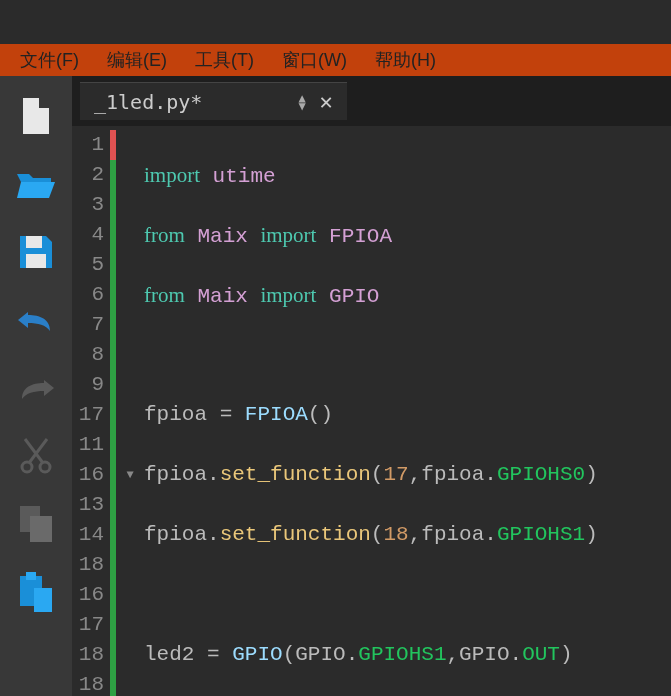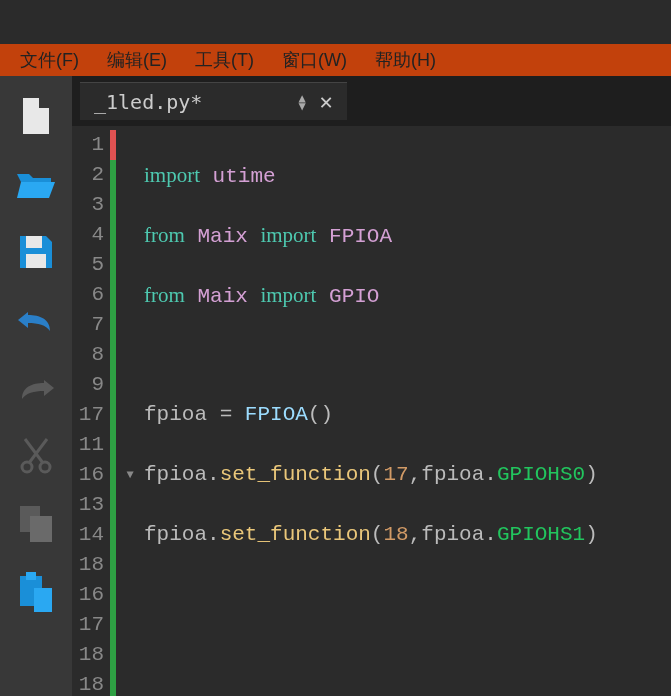--- a/index.html
+++ b/index.html
@@ -279,20 +279,21 @@
       </div>
       <div class="code">
 <div class="line"><span class="kw">import</span><span class="mod"> utime</span></div>
 <div class="line"><span class="kw">from</span><span class="mod"> Maix </span><span class="kw">import</span><span class="mod"> FPIOA</span></div>
 <div class="line"><span class="kw">from</span><span class="mod"> Maix </span><span class="kw">import</span><span class="mod"> GPIO</span></div>
 <div class="line"></div>
 <div class="line"><span class="nm">fpioa </span><span class="op">=</span><span> </span><span class="cls">FPIOA</span><span class="punc">()</span></div>
 <div class="line"><span class="nm">fpioa.</span><span class="fn">set_function</span><span class="punc">(</span><span class="num">17</span><span class="punc">,</span><span class="nm">fpioa.</span><span class="prop">GPIOHS0</span><span class="punc">)</span></div>
 <div class="line"><span class="nm">fpioa.</span><span class="fn">set_function</span><span class="punc">(</span><span class="num">18</span><span class="punc">,</span><span class="nm">fpioa.</span><span class="prop">GPIOHS1</span><span class="punc">)</span></div>
 <div class="line"></div>
+<div class="line"><span class="nm">led2 </span><span class="op">=</span><span> </span><span class="cls">GPIO</span><span class="punc">(</span><span class="nm">GPIO.</span><span class="prop">GPIOHS1</span><span class="punc">,</span><span class="nm">GPIO.</span><span class="prop">OUT</span><span class="punc">)</span></div>
 
 
 
 
 
 
 
 
 
 

